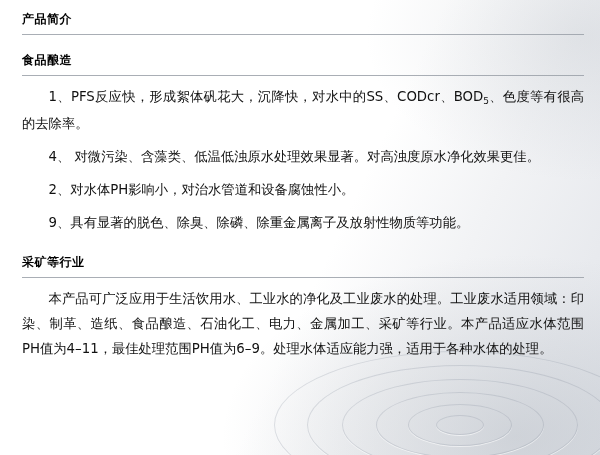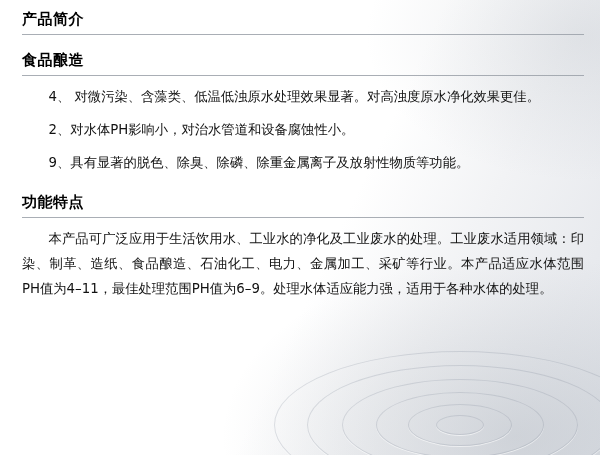--- a/index.html
+++ b/index.html
@@ -55,21 +55,21 @@
   
   .page {
     position: relative;
     padding: 6px 16px 0 22px;
   }
   .section { margin-bottom: 2px; }
 
   .sec-title {
     font-family: "DejaVu Sans", "Liberation Sans", sans-serif;
     font-weight: bold;
-    font-size: 15px;
+    font-size: 12px;
     letter-spacing: 0.5px;
     color: #000000;
     margin: 0 0 4px 0;
     padding: 0;
     line-height: 22px;
   }
   .rule {
     height: 0;
     border-top: 1px solid #9aa0a8;
     margin: 2px 0 8px 0;
@@ -117,25 +117,26 @@
 
   <section class="section s1">
     <h2 class="sec-title">产品简介</h2>
     <div class="rule"></div>
   </section>
 
   <section class="section s2">
     <h2 class="sec-title">食品酿造</h2>
     <div class="rule"></div>
 
+    <p class="list-item"><span>1、PFS反应快，形成絮体矾花大，沉降快，对水中的SS、CODcr、BOD</span><sub>5</sub><span>、色度等有很高的去除率。</span></p>
 
     <p class="list-item">4、 对微污染、含藻类、低温低浊原水处理效果显著。对高浊度原水净化效果更佳。</p>
     <p class="list-item">2、对水体PH影响小，对治水管道和设备腐蚀性小。</p>
     <p class="list-item">9、具有显著的脱色、除臭、除磷、除重金属离子及放射性物质等功能。</p>
   </section>
 
   <section class="section s3">
-    <h2 class="sec-title">功能特点</h2>
+    <h2 class="sec-title">采矿等行业</h2>
     <div class="rule"></div>
     <p class="para indent">本产品可广泛应用于生活饮用水、工业水的净化及工业废水的处理。工业废水适用领域：印染、制革、造纸、食品酿造、石油化工、电力、金属加工、采矿等行业。本产品适应水体范围PH值为4–11，最佳处理范围PH值为6–9。处理水体适应能力强，适用于各种水体的处理。</p>
   </section>
 
 </div>
 
 </body></html>

